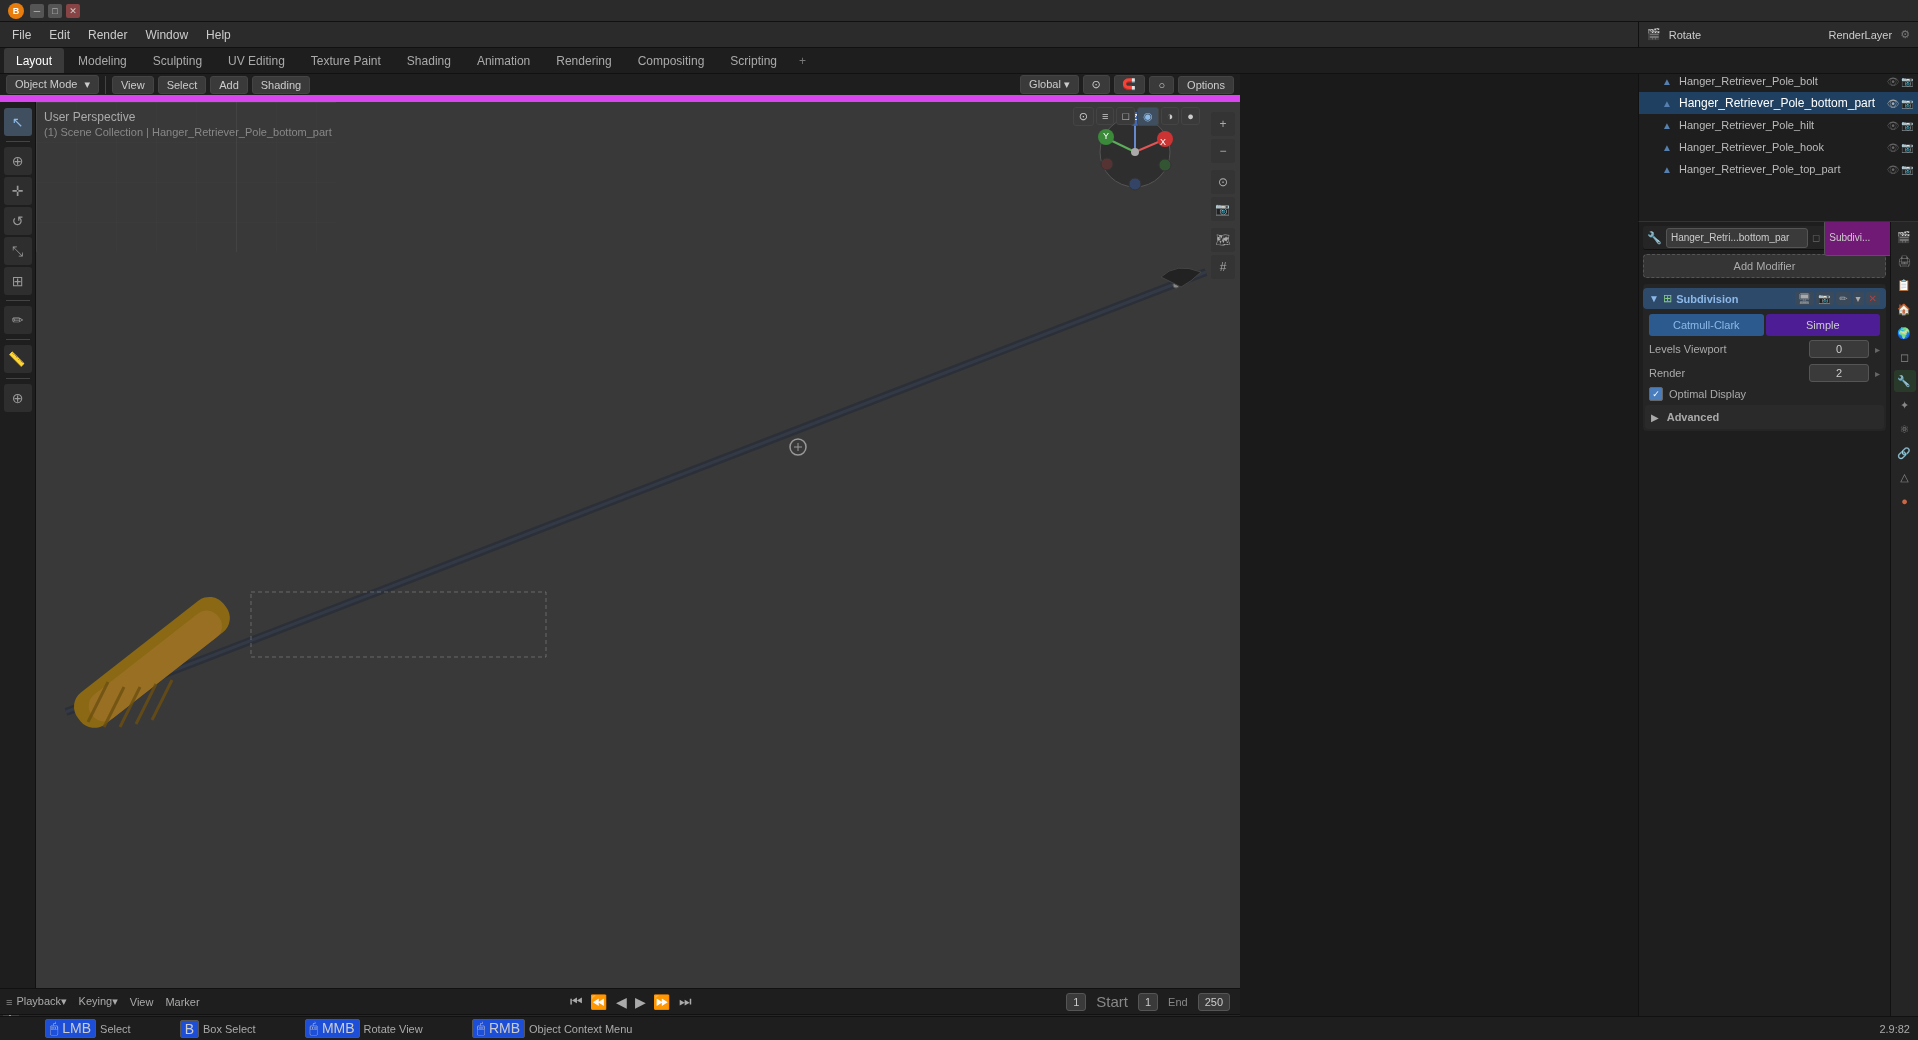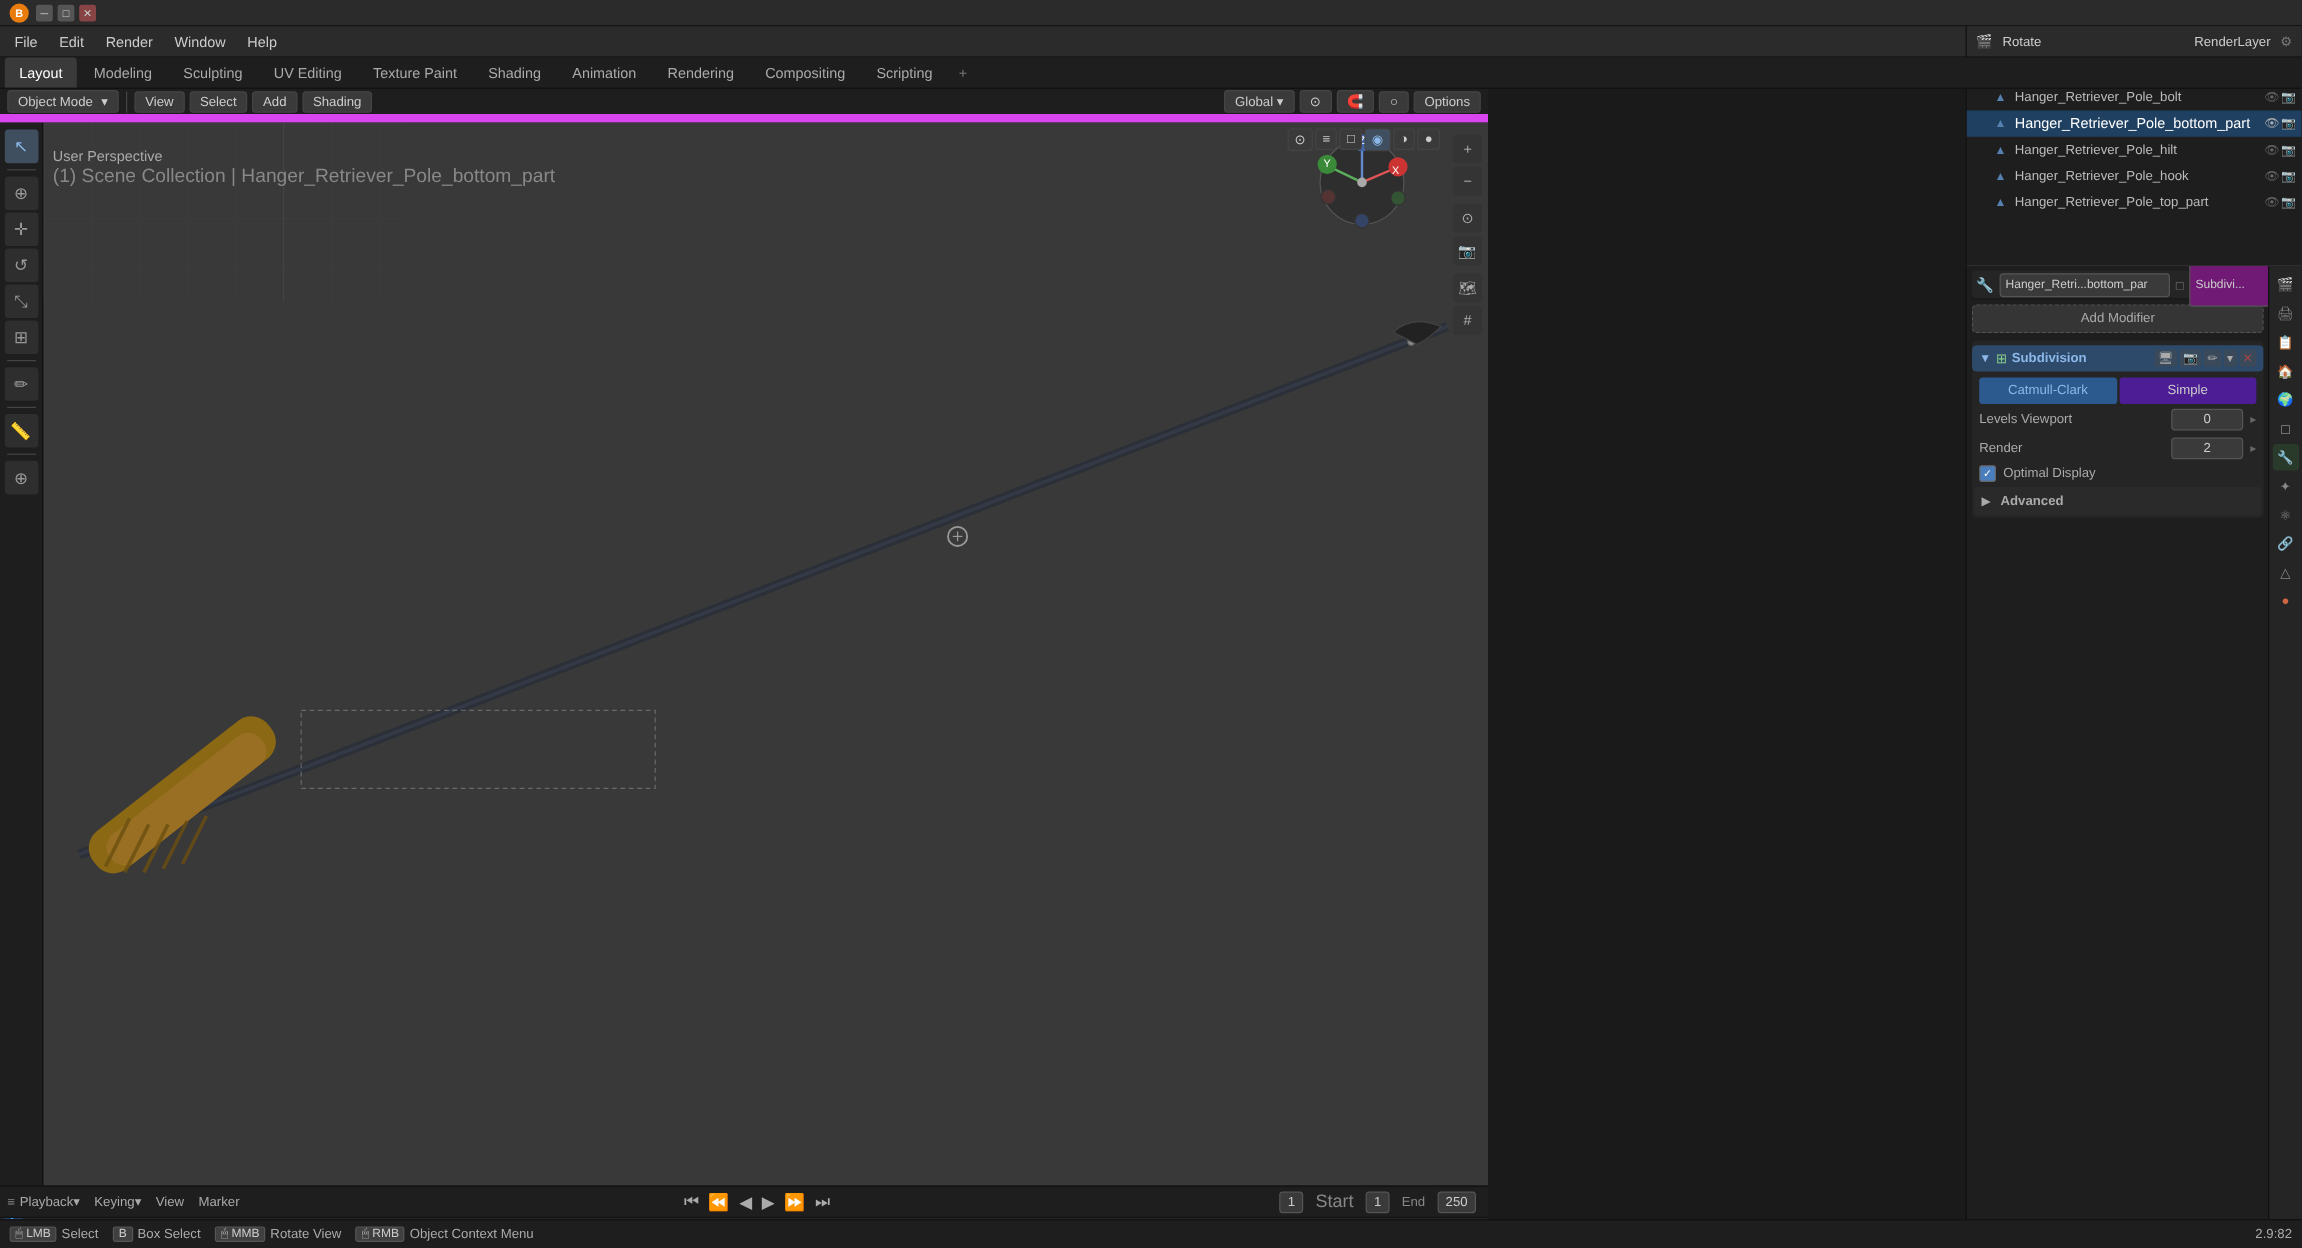--- a/index.html
+++ b/index.html
@@ -235,26 +235,27 @@
       z-index: 200;
       border-top: 1px solid #111;
       gap: 12px;
     }
     .status-item {
       display: flex; align-items: center; gap: 4px;
       font-size: 11px;
       color: #aaa;
     }
     .status-key {
-      background: #404040;
+      background: #1d4ed8;
       border: 1px solid #555;
       border-radius: 2px;
       padding: 0 4px;
-      font-size: 10px;
+      font-size: 14px;
       color: #ccc;
+      margin-left: 37px;
     }
 
     
     #outliner {
       position: absolute;
       top: 22px; right: 0;
       width: 280px;
       height: 200px;
       background: #1e1e1e;
       border-left: 1px solid #111;
@@ -563,22 +564,22 @@
     <line x1="370" y1="0" x2="1200" y2="680" stroke="#3a7a3a" stroke-width="1.5" opacity="0.8"></line>
 
     <line x1="0" y1="620" x2="1200" y2="620" stroke="#7a3333" stroke-width="1.5" opacity="0.5"></line>
 
     <line x1="0" y1="520" x2="800" y2="0" stroke="#3a7a3a" stroke-width="1" opacity="0.5"></line>
 
     <line x1="400" y1="680" x2="1200" y2="240" stroke="#3a7a3a" stroke-width="1" opacity="0.4"></line>
   </svg>
 
   <div id="viewport-info">
-    <div style="font-size:12px;color:#aaa;margin-bottom:2px;margin-top:13px;">User Perspective</div>
-    <div style="font-size:16px;color:#888;">(1) Scene Collection | Hanger_Retriever_Pole_bottom_part</div>
+    <div style="font-size:12px;color:#aaa;margin-bottom:2px;">User Perspective</div>
+    <div style="font-size:11px;color:#888;">(1) Scene Collection | Hanger_Retriever_Pole_bottom_part</div>
   </div>
 
   <svg style="position:absolute;top:0;left:0;width:100%;height:100%;pointer-events:none;">
 
     <line x1="30" y1="610" x2="1170" y2="170" stroke="#2a2f38" stroke-width="8" opacity="0.9"></line>
     <line x1="30" y1="610" x2="1170" y2="170" stroke="#3a4050" stroke-width="3" opacity="0.6"></line>
 
     <ellipse cx="1140" cy="183" rx="3" ry="3" fill="#888" stroke="#555" stroke-width="1"></ellipse>
 
     <rect x="25" y="545" width="185" height="40" rx="18" ry="18" fill="#8B6914" transform="rotate(-38, 110, 565)"></rect>

